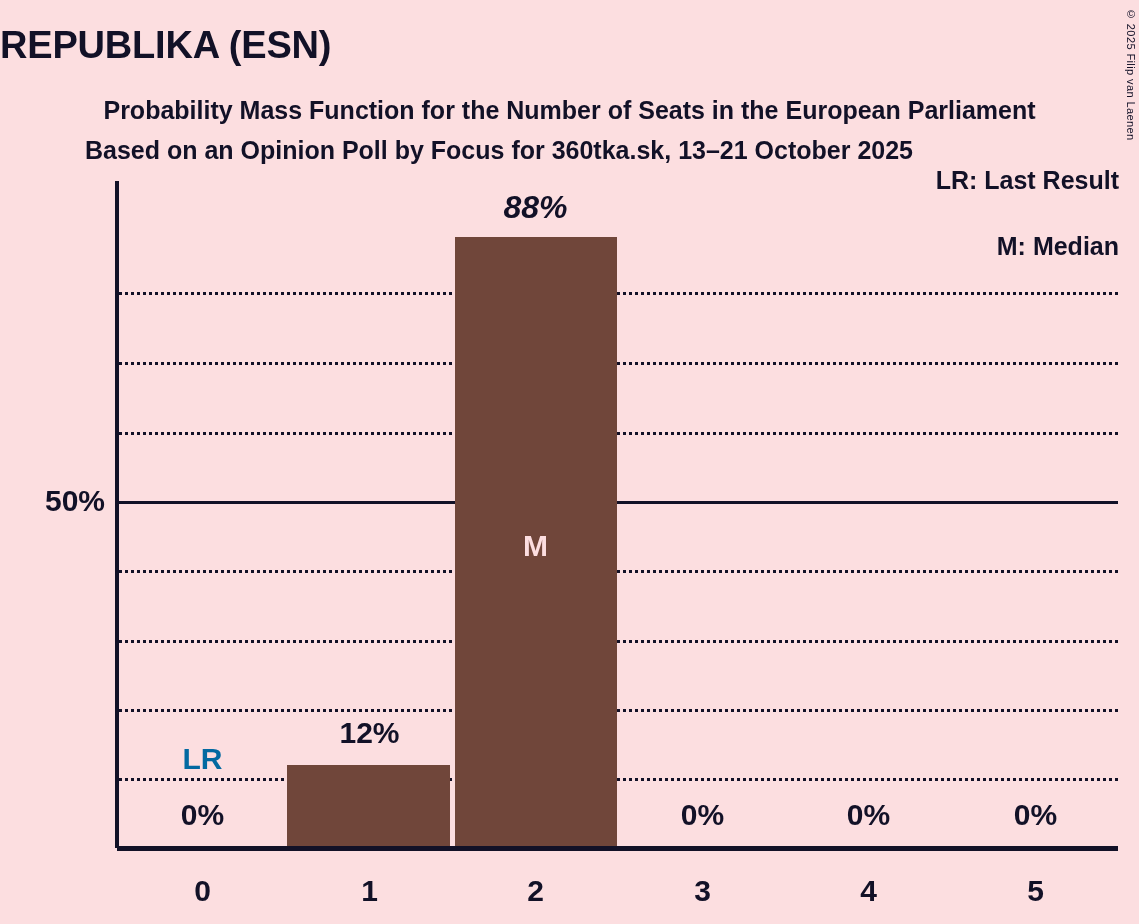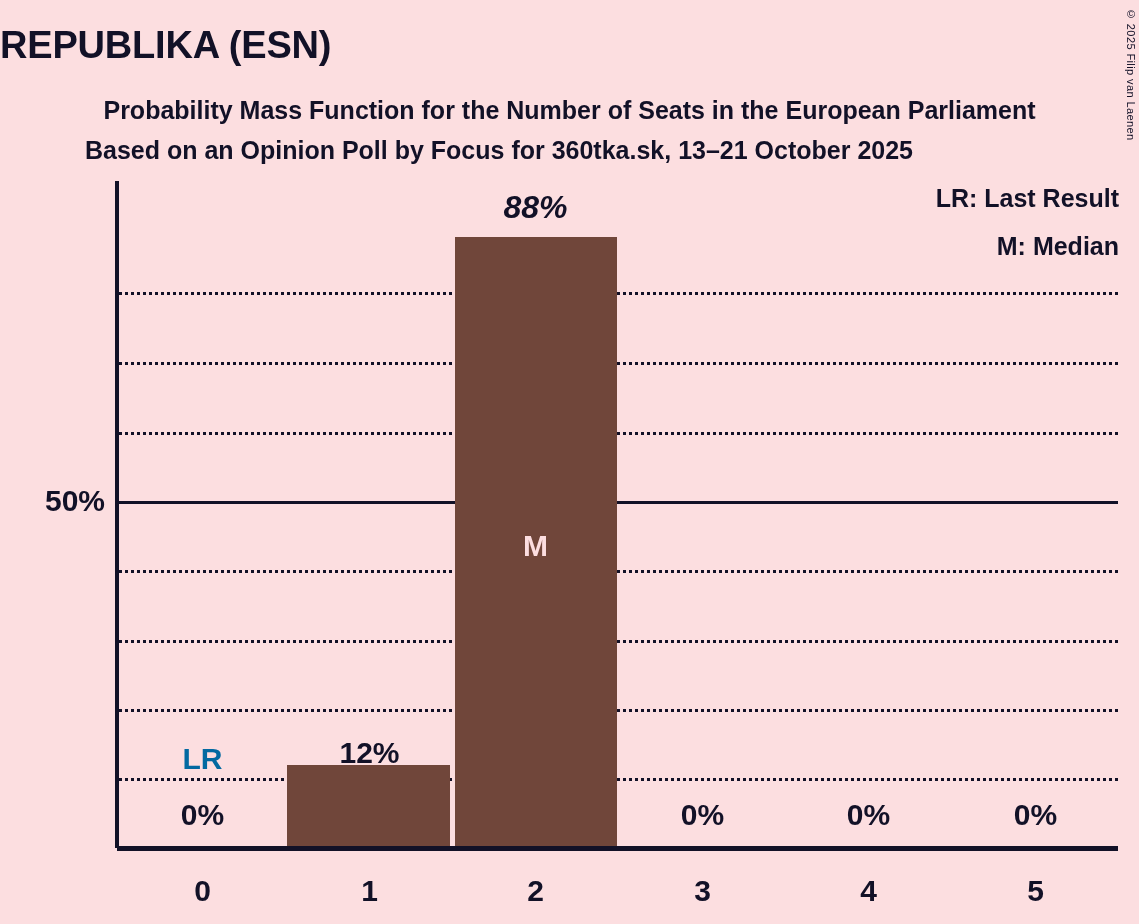--- a/index.html
+++ b/index.html
@@ -82,21 +82,21 @@
     position:absolute;text-align:right;
     font-size:30px;font-weight:bold;line-height:1;
     color:#121127;
   }
 
   .legend{
     position:absolute;right:20px;
     text-align:right;font-size:25px;font-weight:bold;line-height:1;
     color:#121127;white-space:nowrap;
   }
-  .legend.l1{top:186px;margin-left:44px;}
+  .legend.l1{top:168px;margin-left:44px;}
   .legend.l2{top:234px;}
 </style>
 </head>
 <body>
 
 <div class="canvas">
 
   <div class="title">REPUBLIKA (ESN)</div>
   <div class="subtitle">Probability Mass Function for the Number of Seats in the European Parliament</div>
   <div class="subtitle2">Based on an Opinion Poll by Focus for 360tka.sk, 13–21 October 2025</div>
@@ -119,21 +119,21 @@
     <div class="bar" style="left:168px;top:584px;width:163px;height:83px;"></div>
     <div class="bar" style="left:336px;top:56px;width:162px;height:611px;"></div>
   </div>
 
   <div class="yaxis"></div>
   <div class="xaxis"></div>
 
   <div class="ytick" style="left:0;top:486px;width:105px;">50%</div>
 
   <div class="bar-value" style="left:119px;top:800px;width:167px;">0%</div>
-  <div class="bar-value" style="left:286px;top:718px;width:167px;margin-top:20px;">12%</div>
+  <div class="bar-value" style="left:286px;top:718px;width:167px;">12%</div>
   <div class="bar-value" style="left:452px;top:191px;width:167px;font-size:32px;font-style:italic;">88%</div>
   <div class="bar-value" style="left:619px;top:800px;width:167px;">0%</div>
   <div class="bar-value" style="left:785px;top:800px;width:167px;">0%</div>
   <div class="bar-value" style="left:952px;top:800px;width:167px;">0%</div>
 
   <div class="marker" style="left:119px;top:744px;width:167px;">LR</div>
   <div class="marker inbar" style="left:452px;top:531px;width:167px;">M</div>
 
   <div class="xtick" style="left:119px;top:876px;width:167px;">0</div>
   <div class="xtick" style="left:286px;top:876px;width:167px;">1</div>

